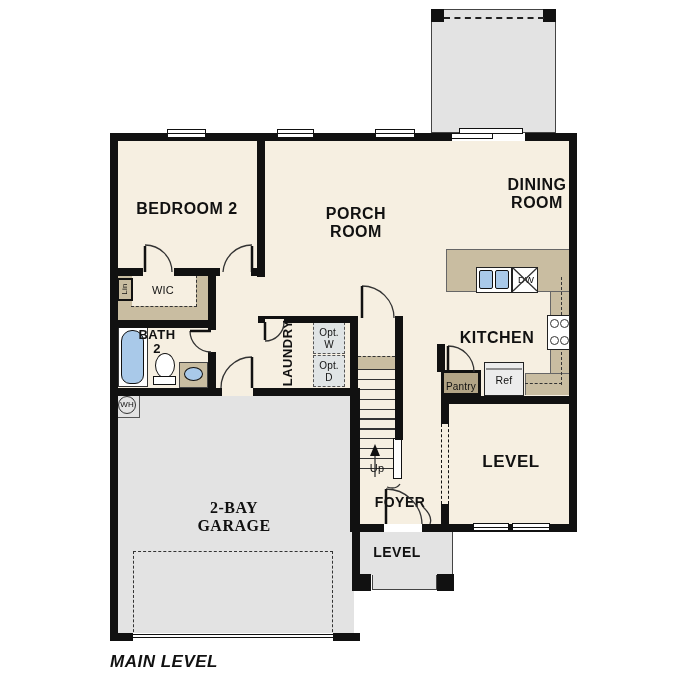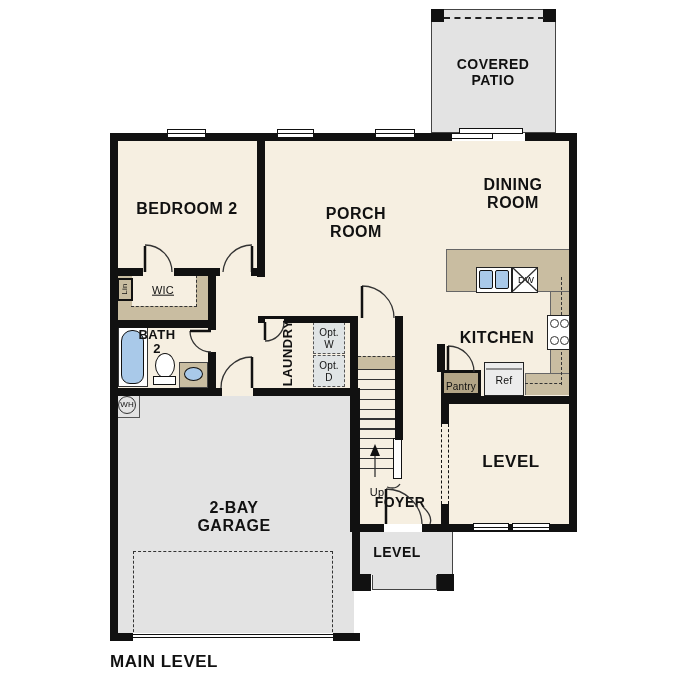--- a/index.html
+++ b/index.html
@@ -121,45 +121,43 @@
 
   <div class="abs white" style="left:547px;top:315px;width:23px;height:35px;border:1.2px solid #222;"></div>
   <div class="abs white" style="left:550px;top:319px;width:9px;height:9px;border:1.3px solid #333;border-radius:50%;"></div>
   <div class="abs white" style="left:560px;top:319px;width:9px;height:9px;border:1.3px solid #333;border-radius:50%;"></div>
   <div class="abs white" style="left:550px;top:336px;width:9px;height:9px;border:1.3px solid #333;border-radius:50%;"></div>
   <div class="abs white" style="left:560px;top:336px;width:9px;height:9px;border:1.3px solid #333;border-radius:50%;"></div>
 
   <div class="lbl" style="left:187px;top:209px;font-size:16px;">BEDROOM 2</div>
   <div class="lbl" style="left:356px;top:223px;font-size:16px;">PORCH
 ROOM</div>
-  <div class="lbl" style="left:513px;top:194px;font-size:16px;">DINING
+  <div class="lbl" style="left:537px;top:194px;font-size:16px;">DINING
 ROOM</div>
-  <div class="lbl" style="left:493px;top:72px;font-size:14px;">COVERED
-PATIO</div>
   <div class="lbl" style="left:497px;top:330px;font-size:16px;margin-top:8px;">KITCHEN</div>
   <div class="lbl" style="left:511px;top:462px;font-size:17px;">LEVEL</div>
-  <div class="lbl" style="left:234px;top:517px;font-size:16px;">2-BAY
+  <div class="lbl" style="left:234px;top:517px;font-size:16px;font-family:Liberation Serif, serif;">2-BAY
 GARAGE</div>
   <div class="lbl" style="left:400px;top:502px;font-size:14px;">FOYER</div>
   <div class="lbl" style="left:397px;top:552px;font-size:14px;">LEVEL</div>
   <div class="lbl" style="left:157px;top:342px;font-size:13px;line-height:1.1;">BATH
 2</div>
-  <div class="lbl sm" style="left:163px;top:290px;font-size:11px;text-decoration:underline;">WIC</div>
+  <div class="lbl sm" style="left:163px;top:290px;font-size:11px;">WIC</div>
   <div class="lbl vert" style="left:288px;top:353px;font-size:13px;">LAUNDRY</div>
   <div class="lbl sm vert" style="left:125px;top:289px;font-size:8px;">Lin</div>
   <div class="lbl sm" style="left:329px;top:338px;font-size:10px;line-height:1.15;">Opt.
 W</div>
   <div class="lbl sm" style="left:329px;top:371px;font-size:10px;line-height:1.15;">Opt.
 D</div>
   <div class="lbl sm" style="left:461px;top:387px;font-size:10px;">Pantry</div>
   <div class="lbl sm" style="left:504px;top:380px;font-size:10.5px;">Ref</div>
   <div class="lbl sm" style="left:526px;top:280px;font-size:9.5px;background:#fff;padding:0 1px;">DW</div>
   <div class="lbl sm" style="left:127px;top:405px;font-size:8px;">WH</div>
-  <div class="lbl sm" style="left:377px;top:492px;font-size:11px;">Up</div>
-  <div class="abs" style="left:110px;top:652px;font-size:17px;font-weight:bold;letter-spacing:.5px;">MAIN LEVEL</div>
+  <div class="lbl sm" style="left:377px;top:468px;font-size:11px;">Up</div>
+  <div class="abs" style="left:110px;top:652px;font-size:17px;font-weight:bold;letter-spacing:.5px;font-style:italic;">MAIN LEVEL</div>
 
   <svg class="ovl" width="687" height="687" viewBox="0 0 687 687">
     <g fill="none" stroke="#333" stroke-width="1.3">
       <path d="M145,245 A27,27 0 0 1 172,272"></path>
       <path d="M252,245 A29,29 0 0 0 223,272"></path>
       <path d="M190,331 A21,21 0 0 0 211,352"></path>
       <path d="M362,286 A32,32 0 0 1 394,318"></path>
       <path d="M284,322 A19,19 0 0 1 265,341"></path>
       <path d="M252,357 A31,31 0 0 0 221,388"></path>
       <path d="M448,346 A26,26 0 0 1 474,372"></path>

